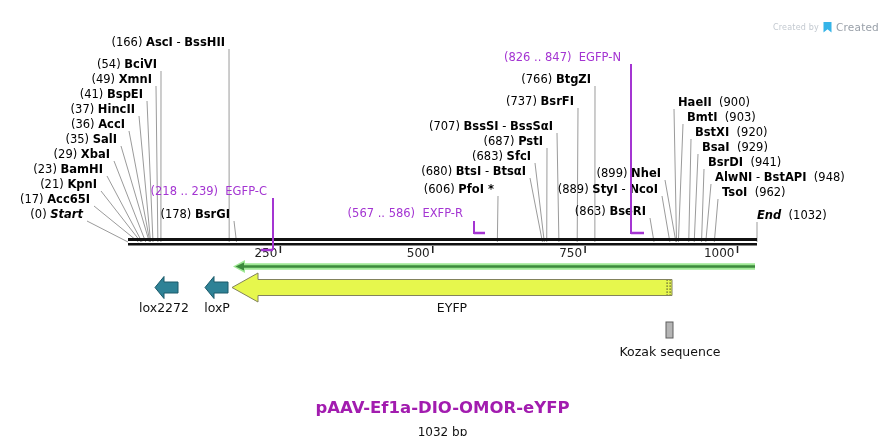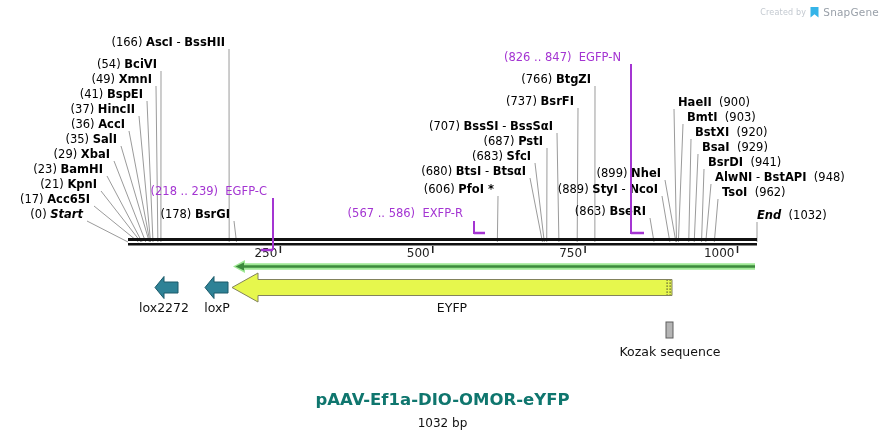--- a/index.html
+++ b/index.html
@@ -1,39 +1,39 @@
 <!DOCTYPE html>
 <html><head>
 <meta charset="utf-8">
 <style>
   html,body{margin:0;padding:0;background:#fff;}
   .stage{position:relative;width:885px;height:436px;background:#fff;
          font-family:"DejaVu Sans",sans-serif;overflow:hidden;}
-  .watermark{position:absolute;top:6px;right:6px;display:flex;align-items:center;gap:4px;}
+  .watermark{position:absolute;top:21px;right:6px;display:flex;align-items:center;gap:4px;}
   .watermark .created{font-size:8px;color:#c3c9d0;letter-spacing:.2px;}
   .watermark .brand{font-size:10.5px;color:#99a0a9;font-weight:500;letter-spacing:.2px;}
   .watermark .logo{display:inline-block;line-height:0;}
   svg.map{position:absolute;left:0;top:0;}
   .title-block{position:absolute;left:0;width:885px;top:391px;text-align:center;}
-  .title-block .main{font-size:16.5px;font-weight:bold;color:#0f766e;margin:0;line-height:1.1;}
+  .title-block .main{font-size:16.5px;font-weight:bold;color:#a21caf;margin:8px;line-height:1.1;}
   .title-block .sub{font-size:12px;color:#111;margin-top:7px;}
 </style>
 </head>
 <body>
 
 <div class="stage">
 
   <div class="watermark">
     <span class="created">Created by</span>
     <span class="logo">
       <svg width="9" height="11" viewBox="0 0 9 11">
         <path d="M0.5 0 H8.5 V10.5 L4.5 7.2 L0.5 10.5 Z" fill="#35B4E8"></path>
       </svg>
     </span>
-    <span class="brand">SnapGene</span>
+    <span class="brand">Created</span>
   </div>
 
   <svg id="map" class="map" width="885" height="385" viewBox="0 0 885 385">
     <defs>
       <pattern id="dots" width="3" height="3" patternUnits="userSpaceOnUse">
         <rect width="3" height="3" fill="#E6F74D"></rect>
         <rect x="0.5" y="0.5" width="1.2" height="1.2" fill="#3a3a2a"></rect>
       </pattern>
     </defs>
   <line x1="229" y1="49" x2="229.1763565891473" y2="242" stroke="#9b9b9b" stroke-width="1"></line>

